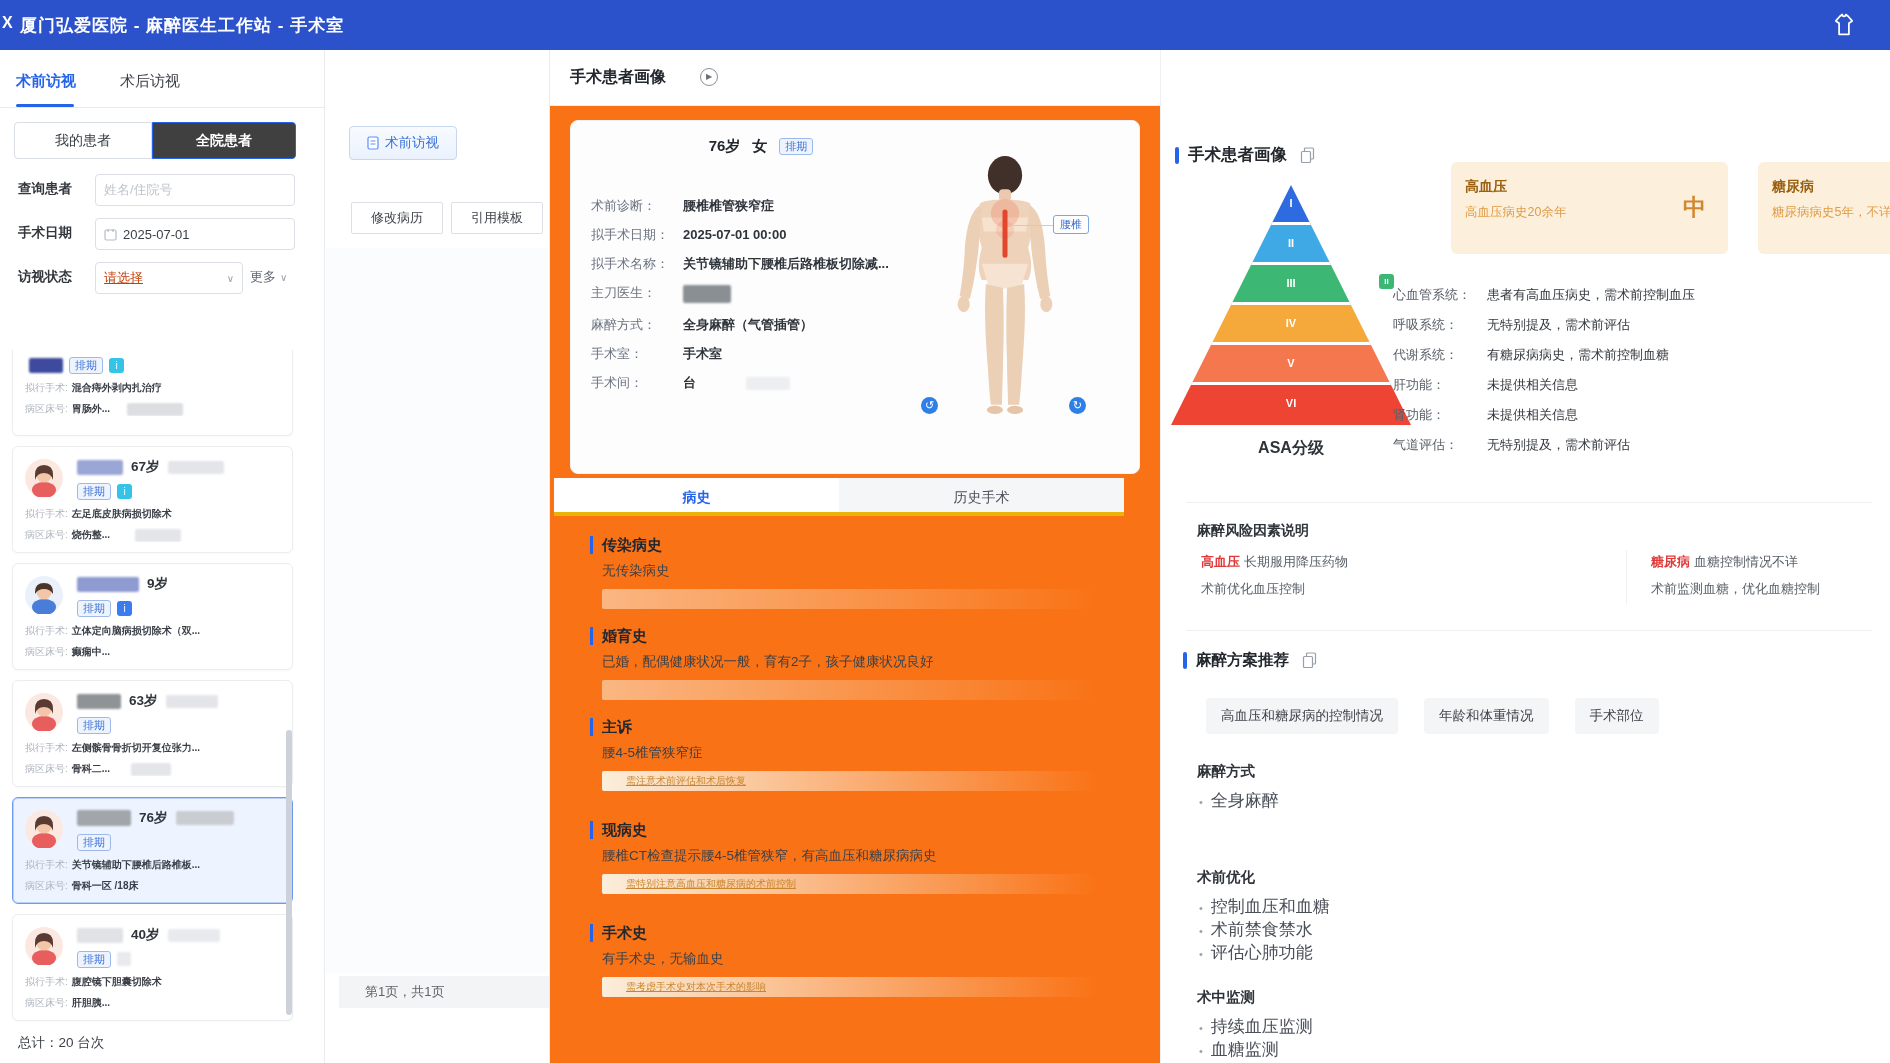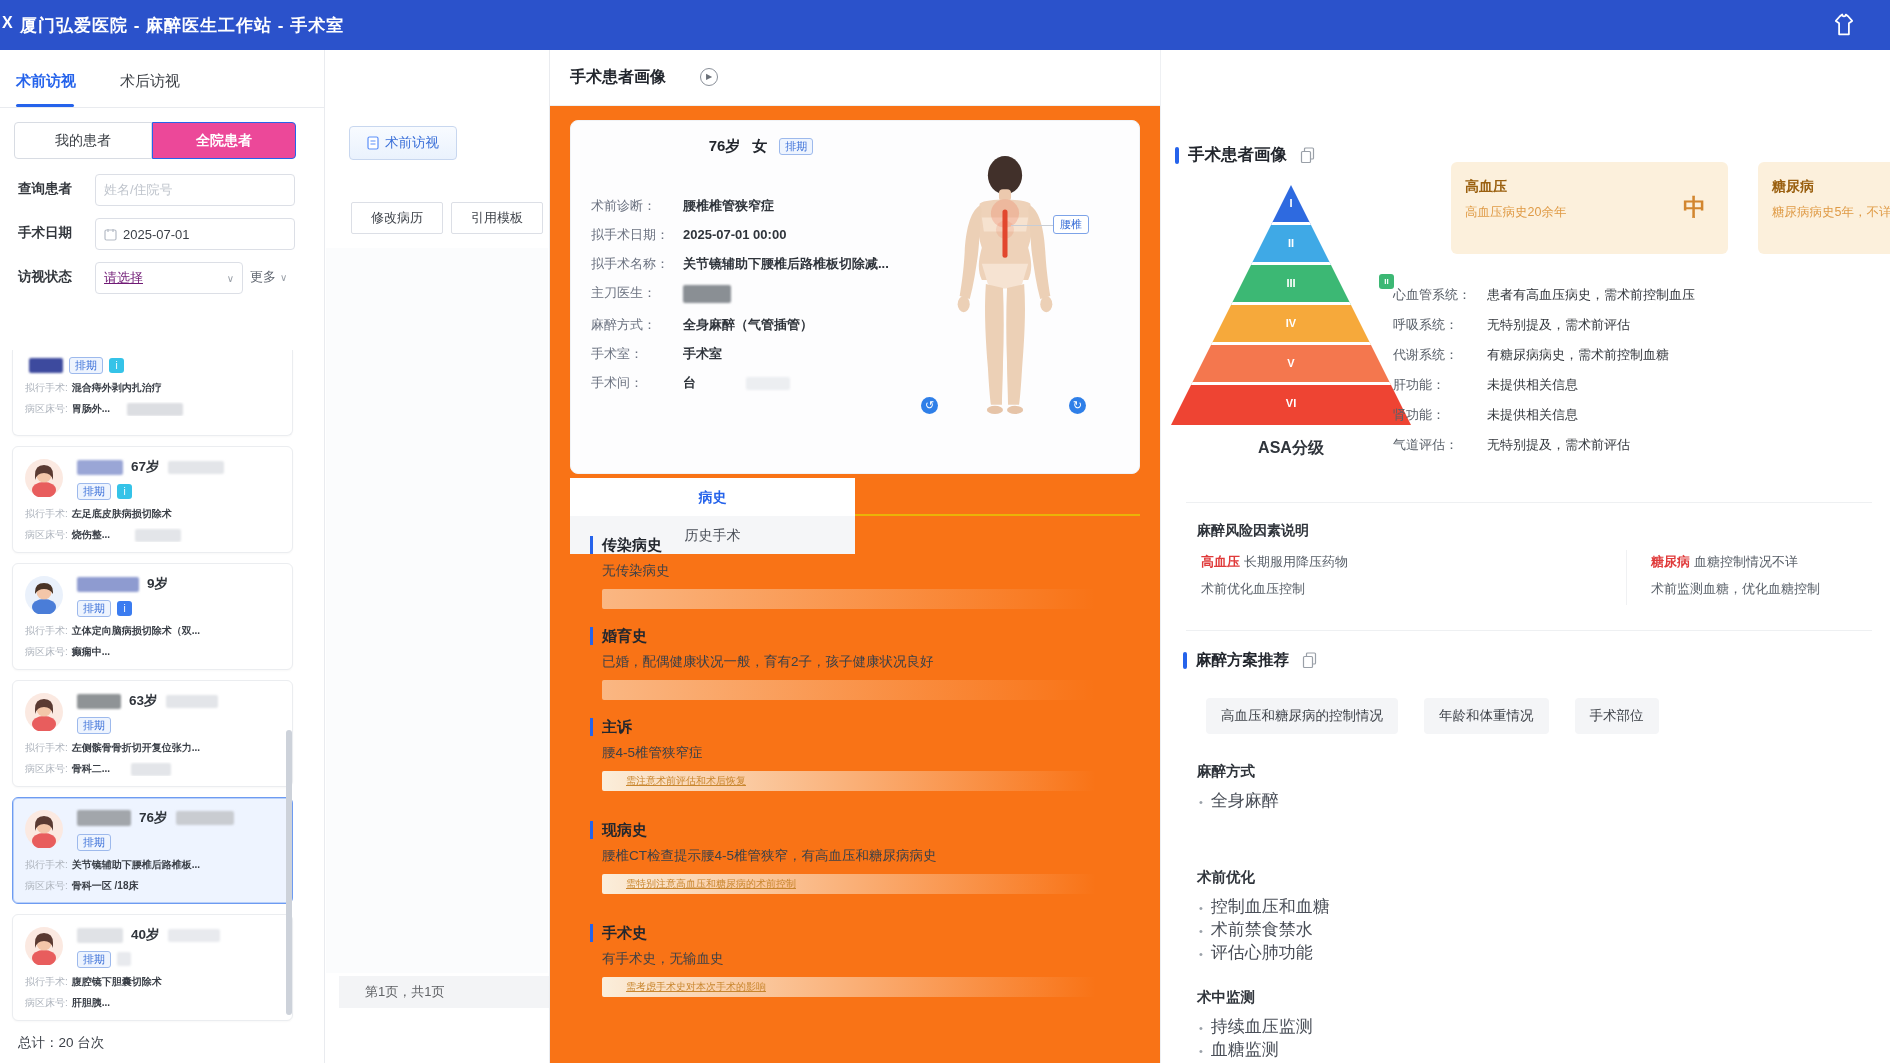--- a/index.html
+++ b/index.html
@@ -19,25 +19,25 @@
   .right-panel { position:absolute; left:1160px; top:50px; width:730px; bottom:0; background:#fff; border-left:1px solid #eef0f3; }
 
   
   .vtabs { position:absolute; left:0; top:8px; width:550px; height:50px; border-bottom:1px solid #e9ebef; }
   .vtab { position:absolute; top:14px; font-size:15px; cursor:pointer; }
   .vtab.active { color:#2563eb; font-weight:bold; }
   .vtab.idle { color:#3c4046; }
   .vtab-underline { position:absolute; left:16px; top:46px; width:58px; height:3px; background:#2563eb; border-radius:2px; }
   .seg { position:absolute; top:72px; height:37px; line-height:35px; text-align:center; font-size:14px; cursor:pointer; }
   .seg.mine { left:14px; width:138px; background:#fff; border:1px solid #d8dce3; border-radius:4px 0 0 4px; color:#3c4046; }
-  .seg.all { left:152px; width:144px; background:#ec4899; border:1px solid #2563eb; border-radius:0 4px 4px 0; color:#fff; font-weight:bold; }
+  .seg.all { left:152px; width:144px; background:#404040; border:1px solid #2563eb; border-radius:0 4px 4px 0; color:#fff; font-weight:bold; }
   .frow-label { position:absolute; left:18px; font-size:13.5px; font-weight:bold; color:#33373d; }
   .fbox { position:absolute; left:95px; width:200px; height:32px; border:1px solid #dcdfe6; border-radius:4px; background:#fff; font-size:13px; display:flex; align-items:center; padding:0 8px; }
   .placeholder { color:#bfc4cc; }
-  .faded { color:#701a75; filter:blur(.6px);text-decoration:underline; }
+  .faded { color:#c2410c; filter:blur(.6px);text-decoration:underline; }
   .more-link { position:absolute; left:250px; font-size:13px; color:#606670; cursor:pointer; }
   .chev { font-size:10px; color:#9aa0a8; margin-left:4px; }
 
   
   .plist { position:absolute; left:0; top:300px; width:300px; height:730px; overflow:hidden; }
   .pcard { position:relative; margin:0 0 10px 12px; width:281px; background:#fff; border:1px solid #ebedf0; border-radius:6px; padding:10px 12px; cursor:pointer; box-shadow:0 1px 2px rgba(0,0,0,.03); }
   .pcard.cut { height:86px; padding-top:4px; border-top:none; border-radius:0 0 6px 6px; }
   .pcard.selected { border:1px solid #6d9bf2; background:#eef4ff; box-shadow:0 0 0 1px #b9d0f8 inset; }
   .pcard .avatar { position:absolute; left:12px; top:12px; width:38px; height:38px; }
   .pcard .head { margin-left:52px; height:20px; display:flex; align-items:center; gap:8px; }
@@ -69,21 +69,21 @@
   .sum-head { position:absolute; left:40px; top:16px; width:300px; display:flex; align-items:center; justify-content:center; gap:12px; }
   .sum-age { font-size:15px; font-weight:bold; color:#23272e; }
   .inforow { position:absolute; left:20px; font-size:13px; height:20px; white-space:nowrap; }
   .inforow .lb { display:inline-block; width:92px; color:#6b7280; }
   .inforow .vl { color:#2f343b; font-weight:bold; }
   .blurval { display:inline-block; width:48px; height:18px; background:#8a8f94; border-radius:2px; vertical-align:middle; filter:blur(.8px); }
   .bodybox { position:absolute; left:358px; top:30px; width:152px; height:272px; }
   .part-tag { position:absolute; left:482px; top:94px; border:1px solid #7da3e8; color:#3a6fd8; background:#fff; font-size:11px; padding:1px 6px; border-radius:3px; }
   .part-line { position:absolute; left:440px; top:104px; width:42px; border-top:1px solid #c8cdd4; }
   .rot-btn { position:absolute; width:17px; height:17px; border-radius:50%; background:#2f7fe8; color:#fff; font-size:11px; line-height:17px; text-align:center; cursor:pointer; }
-  .htabs { position:absolute; left:20px; top:428px; width:570px; height:38px; border-bottom:2px solid #eab308; display:flex;flex-direction:column; }
+  .htabs { position:absolute; left:4px; top:428px; width:570px; height:38px; border-bottom:4px solid #eab308; display:flex; }
   .htab { width:285px; text-align:center; line-height:38px; font-size:14px; cursor:pointer; }
   .htab.active { background:#fff; color:#2563eb; font-weight:bold; }
   .htab.idle { background:#f5f6f8; color:#4a4f58; }
   .hsections { position:absolute; left:40px; top:486px; width:540px; }
   .hsec { margin-bottom:18px; }
   .hsec.gap { margin-bottom:30px; }
   .hsec-title { font-size:15px; font-weight:bold; color:#23272e; border-left:3px solid #2563eb; padding-left:9px; line-height:18px; }
   .hsec-content { margin:8px 0 0 12px; font-size:13.5px; color:#3c4148; }
   .hsec-note { margin:9px 0 0 12px; width:520px; height:20px; line-height:20px; padding-left:24px; font-size:10px; color:#c9862e; background:linear-gradient(90deg,#fbeedb 0%, rgba(251,238,219,0) 95%); border-radius:2px;text-decoration:underline; }
   .hsec-note.empty { opacity:.55; }

